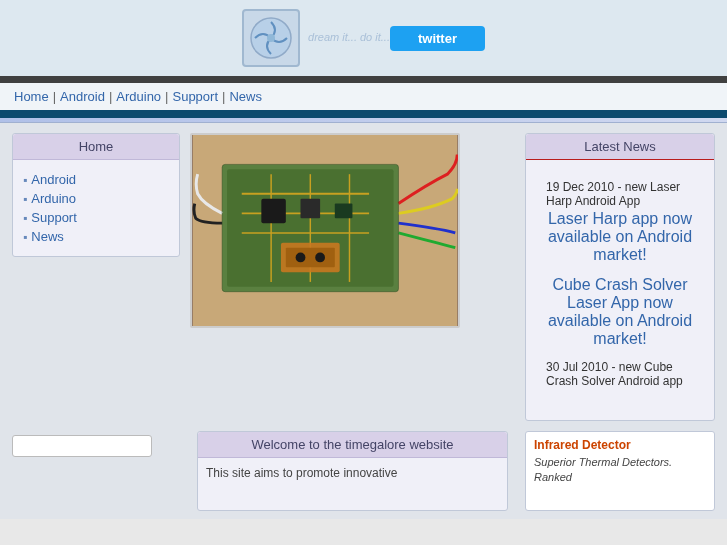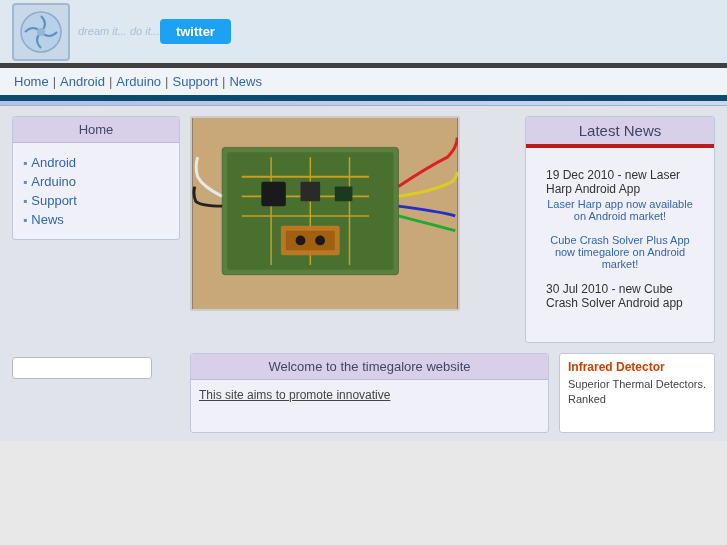--- a/index.html
+++ b/index.html
@@ -8,24 +8,24 @@
       font-size: 13px;
       background: #e8e8e8;
       color: #333;
     }
 
     
     #header {
       background: #dde8f0;
       display: flex;
       align-items: center;
-      justify-content: flex-start;
+      justify-content: center;
       padding: 8px 12px;
-      border-bottom: 5px solid #404040;
-      height: 68px;
+      border-bottom: 7px solid #404040;
+      height: 83px;
     }
     #logo-area {
       display: flex;
       align-items: center;
     }
     #logo-icon {
       width: 58px;
       height: 58px;
       background: #c8d8e8;
       border: 2px solid #a0b8d0;
@@ -55,31 +55,31 @@
       color: #b0c8e0;
       font-weight: bold;
       font-family: Georgia, serif;
       letter-spacing: 1px;
     }
     #twitter-btn {
       background: #1da1f2;
       color: white;
       border: none;
       border-radius: 4px;
-      padding: 5px 16px;
+      padding: 5px 28px;
       font-size: 13px;
       font-weight: bold;
       cursor: pointer;
     }
 
     
     #navbar {
       background: #f0f4f8;
       padding: 6px 14px;
-      border-bottom: 6px solid #0c4a6e;
+      border-bottom: 8px solid #0c4a6e;
       font-size: 13px;
     }
     #navbar a {
       color: #3366aa;
       text-decoration: none;
     }
     #navbar span.sep { color: #666; margin: 0 4px; }
 
     
     #accent-bar {
@@ -164,49 +164,49 @@
     }
     #news-box {
       background: #f0f0f8;
       border: 1px solid #c0c8d8;
       border-radius: 3px;
     }
     #news-title {
       background: #d8d0e8;
       text-align: center;
       padding: 5px 25px;
-      font-size: 15px;
+      font-size: 13px;
       color: #446;
-      border-bottom: 4px solid #b91c1c;
+      border-bottom: 1px solid #b91c1c;
       border-radius: 3px 3px 0 0;
     }
     #news-items {
       padding: 20px;
     }
     .news-item {
       margin-bottom: 12px;
     }
     .news-item .news-date {
       font-size: 12px;
       color: #333;
       margin-bottom: 2px;
     }
     .news-item a {
       color: #3366aa;
       text-decoration: none;
-      font-size: 11px;
+      font-size: 16px;
       display: block;
       text-align: center;
     }
 
     
     #bottom-content {
       display: flex;
       padding: 8px 12px;
-      gap: 10px;
+      gap: 17px;
       background: #e0e4ea;
       padding-top: 0;
     }
     #welcome-box {
       flex: 1;
       background: #f0f0f8;
       border: 1px solid #c0c8d8;
       border-radius: 3px;
       padding: 0;
       min-height: 80px;
@@ -218,41 +218,41 @@
       font-size: 13px;
       color: #446;
       border-bottom: 1px solid #c0b8d8;
       border-radius: 3px 3px 0 0;
     }
     #welcome-text {
       padding: 6px 8px;
       font-size: 12px;
       color: #444;
       line-height: 1.5;
-      text-decoration: underline;
     }
     #ad-box {
-      width: 156px;
+      width: 190px;
       flex-shrink: 0;
       background: #fff;
       border: 1px solid #c0c8d8;
       border-radius: 3px;
       padding: 6px 8px;
       min-height: 80px;
     }
     #ad-title {
       color: #cc4400;
       font-weight: bold;
       font-size: 12px;
       margin-bottom: 3px;
     }
     #ad-text {
       font-size: 11px;
       color: #444;
       line-height: 1.4;
+      font-style: italic;
     }
 
     
     #sidebar-bottom {
       width: 168px;
       flex-shrink: 0;
     }
   </style>
 </head>
 <body>
@@ -349,21 +349,21 @@
     <div id="news-box">
       <div id="news-title">Latest News</div>
       <div id="news-items">
 
         <div class="news-item">
           <div class="news-date">19 Dec 2010 - new Laser Harp Android App</div>
           <a href="#">Laser Harp app now available on Android market!</a>
         </div>
 
         <div class="news-item">
-          <a href="#">Cube Crash Solver Plus App now timegalore on Android market!</a>
+          <a href="#">Cube Crash Solver Laser App now available on Android market!</a>
         </div>
 
         <div class="news-item">
           <div class="news-date">30 Jul 2010 - new Cube Crash Solver Android app</div>
         </div>
 
       </div>
     </div>
   </div>
 

